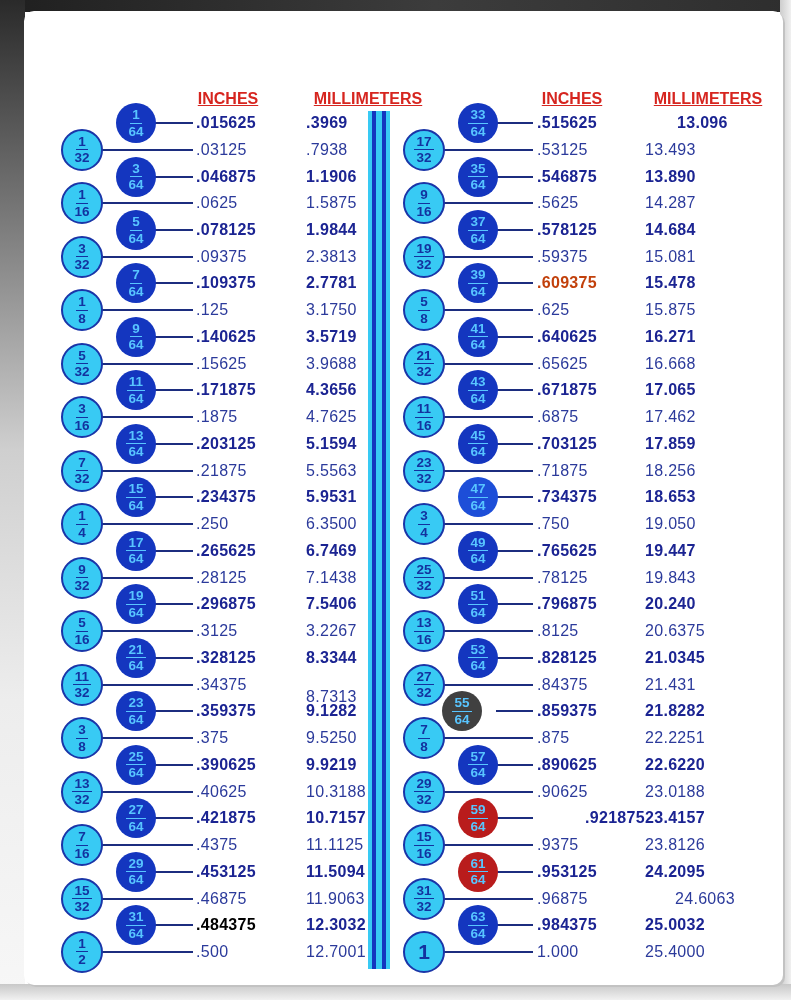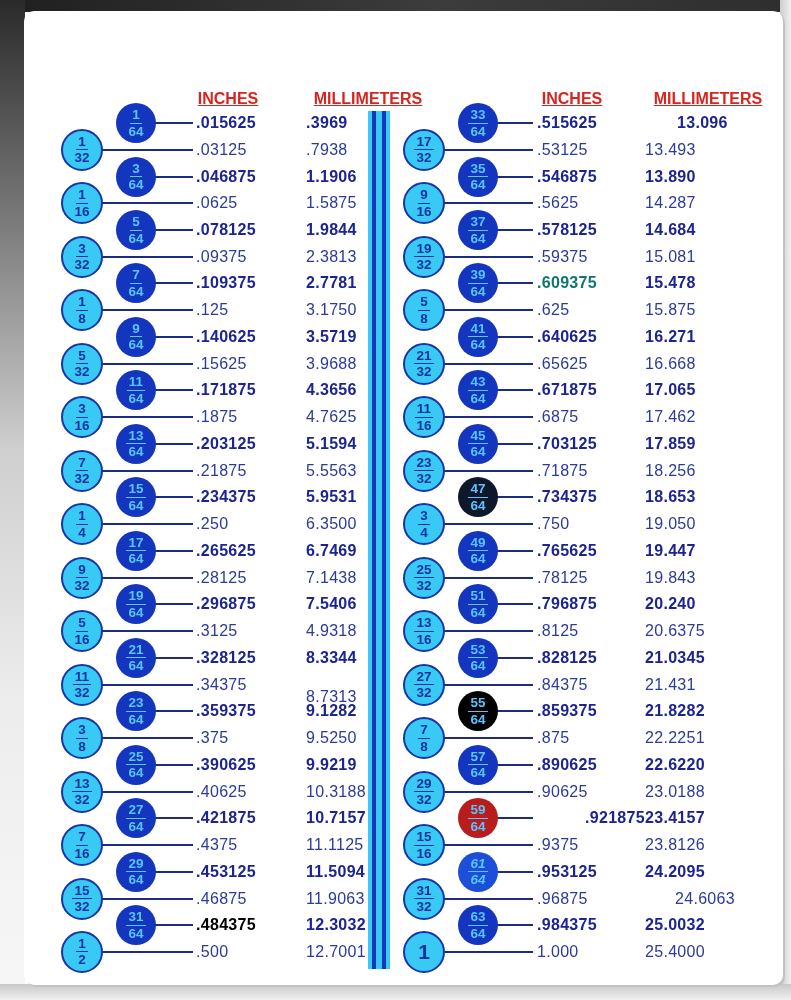--- a/index.html
+++ b/index.html
@@ -228,21 +228,21 @@
     <div class="val b" style="left: 172px; top: 583.3px; color: rgb(27, 36, 146);">.296875</div>
     <div class="val b" style="left: 282px; top: 583.3px; color: rgb(27, 36, 146);">7.5406</div>
     <div class="cline" style="left: 76px; top: 619.1px; width: 93px; background: rgb(28, 45, 127);"></div>
     <div class="circ c-light" style="left: 37px; top: 599.1px; background: rgb(56, 202, 244); border-color: rgb(26, 53, 168); color: rgb(19, 50, 159);">
       <span class="frac">
         <span class="num">5</span>
         <span class="den">16</span>
       </span>
     </div>
     <div class="val" style="left: 172px; top: 610.1px; color: rgb(43, 58, 155);">.3125</div>
-    <div class="val" style="left: 282px; top: 610.1px; color: rgb(43, 58, 155);">4.9318</div>
+    <div class="val" style="left: 282px; top: 610.1px; color: rgb(43, 58, 155);">3.2267</div>
     <div class="cline" style="left: 130px; top: 645.8px; width: 39px; background: rgb(28, 45, 127);"></div>
     <div class="circ c-dark" style="left: 92px; top: 626.8px; background: rgb(20, 54, 191); color: rgb(88, 197, 255);">
       <span class="frac">
         <span class="num">21</span>
         <span class="den">64</span>
       </span>
     </div>
     <div class="val b" style="left: 172px; top: 636.8px; color: rgb(27, 36, 146);">.328125</div>
     <div class="val b" style="left: 282px; top: 636.8px; color: rgb(27, 36, 146);">8.3344</div>
     <div class="cline" style="left: 76px; top: 672.5px; width: 93px; background: rgb(28, 45, 127);"></div>
@@ -398,21 +398,21 @@
     </div>
     <div class="val" style="left: 513px; top: 235.7px; color: rgb(43, 58, 155);">.59375</div>
     <div class="val" style="left: 621px; top: 235.7px; color: rgb(43, 58, 155);">15.081</div>
     <div class="cline" style="left: 472px; top: 271.4px; width: 37px; background: rgb(28, 45, 127);"></div>
     <div class="circ c-dark" style="left: 434px; top: 252.4px; background: rgb(20, 54, 191); color: rgb(88, 197, 255);">
       <span class="frac">
         <span class="num">39</span>
         <span class="den">64</span>
       </span>
     </div>
-    <div class="val b" style="left: 513px; top: 262.4px; color: #0f766e;">.609375</div>
+    <div class="val b" style="left: 513px; top: 262.4px; color: #c2410c;">.609375</div>
     <div class="val b" style="left: 621px; top: 262.4px; color: rgb(27, 36, 146);">15.478</div>
     <div class="cline" style="left: 418px; top: 298.2px; width: 91px; background: rgb(28, 45, 127);"></div>
     <div class="circ c-light" style="left: 379px; top: 278.2px; background: rgb(56, 202, 244); border-color: rgb(26, 53, 168); color: rgb(19, 50, 159);">
       <span class="frac">
         <span class="num">5</span>
         <span class="den">8</span>
       </span>
     </div>
     <div class="val" style="left: 513px; top: 289.2px; color: rgb(43, 58, 155);">.625</div>
     <div class="val" style="left: 621px; top: 289.2px; color: rgb(43, 58, 155);">15.875</div>
@@ -464,21 +464,21 @@
     <div class="cline" style="left: 418px; top: 458.6px; width: 91px; background: rgb(28, 45, 127);"></div>
     <div class="circ c-light" style="left: 379px; top: 438.6px; background: rgb(56, 202, 244); border-color: rgb(26, 53, 168); color: rgb(19, 50, 159);">
       <span class="frac">
         <span class="num">23</span>
         <span class="den">32</span>
       </span>
     </div>
     <div class="val" style="left: 513px; top: 449.6px; color: rgb(43, 58, 155);">.71875</div>
     <div class="val" style="left: 621px; top: 449.6px; color: rgb(43, 58, 155);">18.256</div>
     <div class="cline" style="left: 472px; top: 485.4px; width: 37px; background: rgb(28, 45, 127);"></div>
-    <div class="circ c-dark" style="left: 434px; top: 466.4px; background: #0f172a; color: rgb(88, 197, 255);">
+    <div class="circ c-dark" style="left: 434px; top: 466.4px; background: #1d4ed8; color: rgb(88, 197, 255);">
       <span class="frac">
         <span class="num">47</span>
         <span class="den">64</span>
       </span>
     </div>
     <div class="val b" style="left: 513px; top: 476.4px; color: rgb(27, 36, 146);">.734375</div>
     <div class="val b" style="left: 621px; top: 476.4px; color: rgb(27, 36, 146);">18.653</div>
     <div class="cline" style="left: 418px; top: 512.1px; width: 91px; background: rgb(28, 45, 127);"></div>
     <div class="circ c-light" style="left: 379px; top: 492.1px; background: rgb(56, 202, 244); border-color: rgb(26, 53, 168); color: rgb(19, 50, 159);">
       <span class="frac">
@@ -536,21 +536,21 @@
     <div class="cline" style="left: 418px; top: 672.5px; width: 91px; background: rgb(28, 45, 127);"></div>
     <div class="circ c-light" style="left: 379px; top: 652.5px; background: rgb(56, 202, 244); border-color: rgb(26, 53, 168); color: rgb(19, 50, 159);">
       <span class="frac">
         <span class="num">27</span>
         <span class="den">32</span>
       </span>
     </div>
     <div class="val" style="left: 513px; top: 663.5px; color: rgb(43, 58, 155);">.84375</div>
     <div class="val" style="left: 621px; top: 663.5px; color: rgb(43, 58, 155);">21.431</div>
     <div class="cline" style="left: 472px; top: 699.3px; width: 37px; background: rgb(28, 45, 127);"></div>
-    <div class="circ c-dark" style="left: 434px; top: 680.3px; background: #000000; color: rgb(88, 197, 255); align-items: center;">
+    <div class="circ c-dark" style="left: 418px; top: 680.3px; background: #404040; color: rgb(88, 197, 255); align-items: center;">
       <span class="frac">
         <span class="num">55</span>
         <span class="den">64</span>
       </span>
     </div>
     <div class="val b" style="left: 513px; top: 690.3px; color: rgb(27, 36, 146);">.859375</div>
     <div class="val b" style="left: 621px; top: 690.3px; color: rgb(27, 36, 146);">21.8282</div>
     <div class="cline" style="left: 418px; top: 726px; width: 91px; background: rgb(28, 45, 127);"></div>
     <div class="circ c-light" style="left: 379px; top: 706px; background: rgb(56, 202, 244); border-color: rgb(26, 53, 168); color: rgb(19, 50, 159);">
       <span class="frac">
@@ -590,21 +590,21 @@
     <div class="cline" style="left: 418px; top: 833px; width: 91px; background: rgb(28, 45, 127);"></div>
     <div class="circ c-light" style="left: 379px; top: 813px; background: rgb(56, 202, 244); border-color: rgb(26, 53, 168); color: rgb(19, 50, 159);">
       <span class="frac">
         <span class="num">15</span>
         <span class="den">16</span>
       </span>
     </div>
     <div class="val" style="left: 513px; top: 824px; color: rgb(43, 58, 155);">.9375</div>
     <div class="val" style="left: 621px; top: 824px; color: rgb(43, 58, 155);">23.8126</div>
     <div class="cline" style="left: 472px; top: 859.7px; width: 37px; background: rgb(28, 45, 127);"></div>
-    <div class="circ c-dark" style="left: 434px; top: 840.7px; background: #1d4ed8; color: rgb(88, 197, 255); font-style: italic;">
+    <div class="circ c-dark" style="left: 434px; top: 840.7px; background: #b91c1c; color: rgb(88, 197, 255);">
       <span class="frac">
         <span class="num">61</span>
         <span class="den">64</span>
       </span>
     </div>
     <div class="val b" style="left: 513px; top: 850.7px; color: rgb(27, 36, 146);">.953125</div>
     <div class="val b" style="left: 621px; top: 850.7px; color: rgb(27, 36, 146);">24.2095</div>
     <div class="cline" style="left: 418px; top: 886.5px; width: 91px; background: rgb(28, 45, 127);"></div>
     <div class="circ c-light" style="left: 379px; top: 866.5px; background: rgb(56, 202, 244); border-color: rgb(26, 53, 168); color: rgb(19, 50, 159);">
       <span class="frac">

